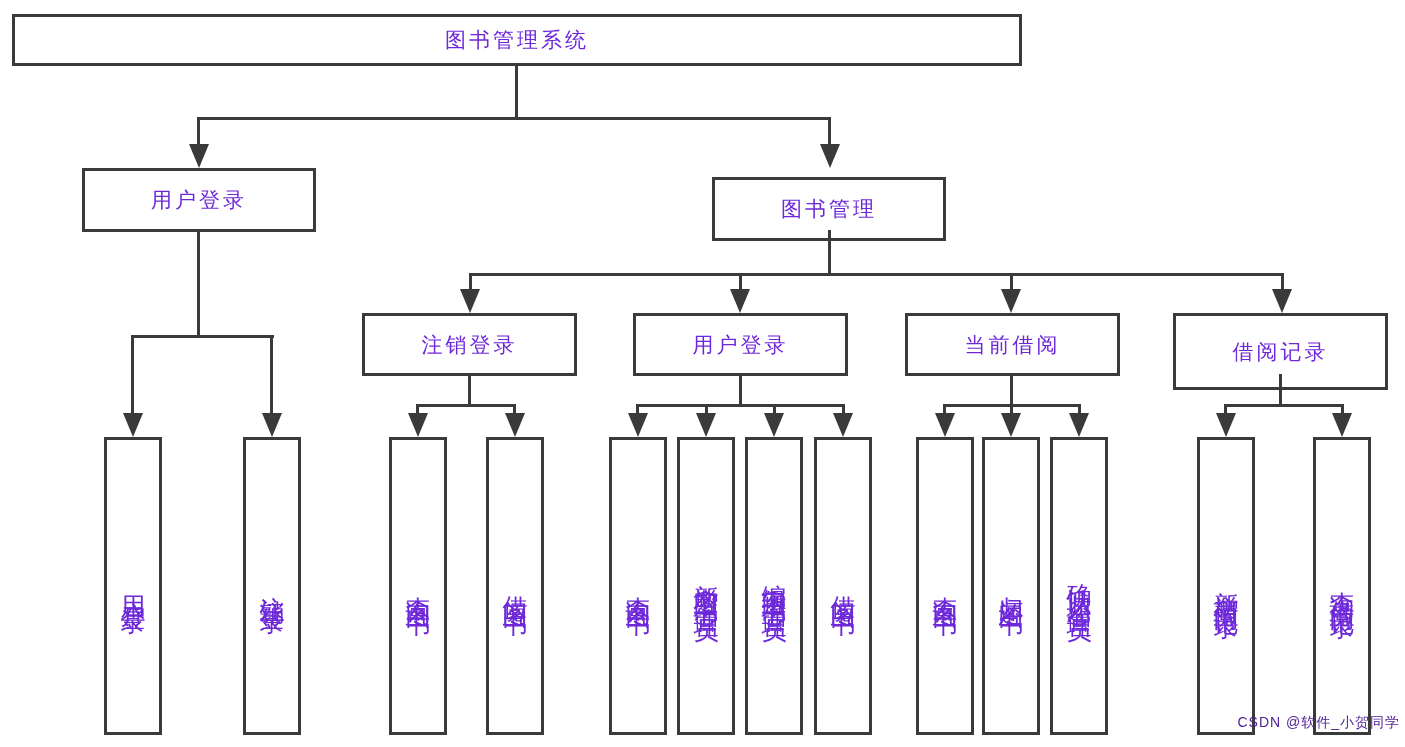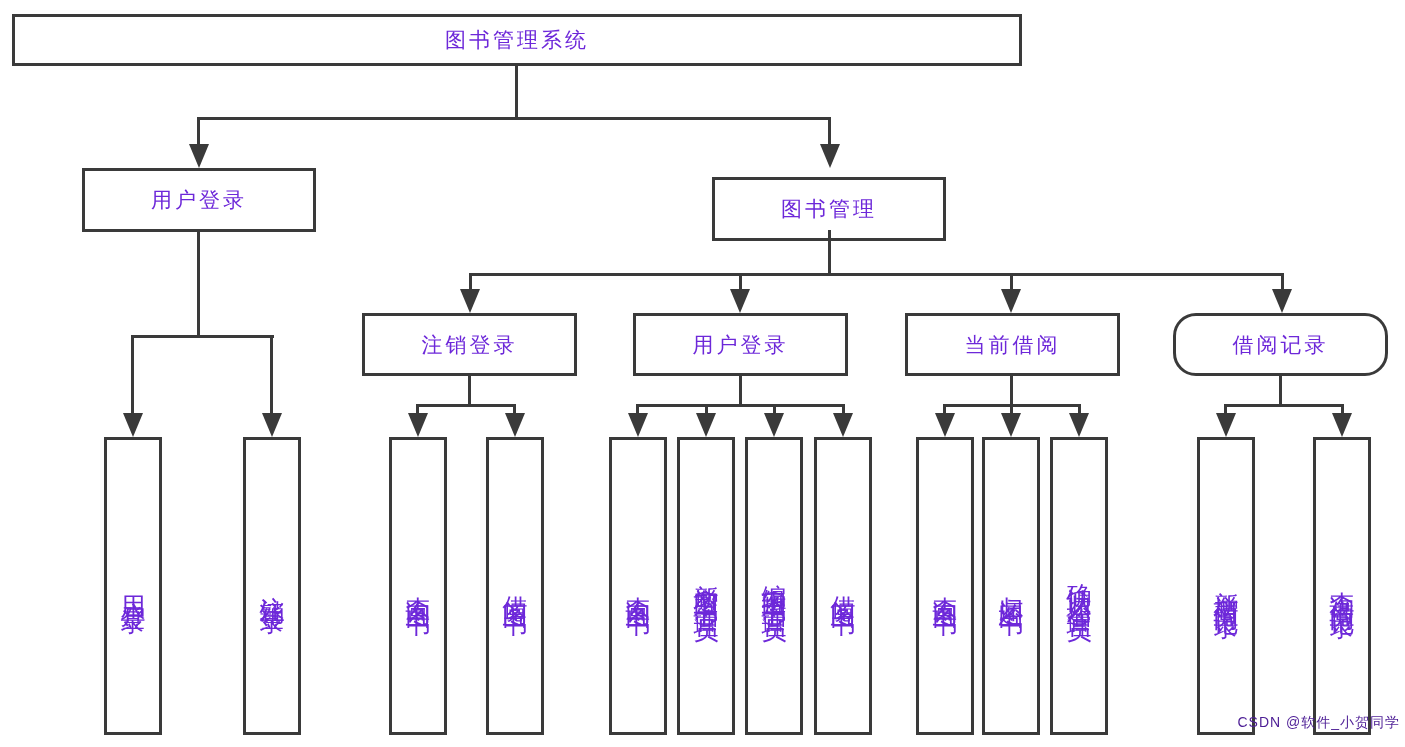--- a/index.html
+++ b/index.html
@@ -76,21 +76,21 @@
 
   <div class="box" style="left:362px; top:313px; width:215px; height:63px;">
     <span class="hlabel">注销登录</span>
   </div>
   <div class="box" style="left:633px; top:313px; width:215px; height:63px;">
     <span class="hlabel">用户登录</span>
   </div>
   <div class="box" style="left:905px; top:313px; width:215px; height:63px;text-align:right;">
     <span class="hlabel">当前借阅</span>
   </div>
-  <div class="box" style="left:1173px; top:313px; width:215px; height:63px;border-radius:23px;">
+  <div class="box" style="left:1173px; top:313px; width:215px; height:77px;">
     <span class="hlabel">借阅记录</span>
   </div>
 
   <div class="box" style="left:104px; top:437px; width:58px; height:298px;">
     <span class="vlabel">用户登录</span>
   </div>
   <div class="box" style="left:243px; top:437px; width:58px; height:298px;">
     <span class="vlabel">注销登录</span>
   </div>
 

